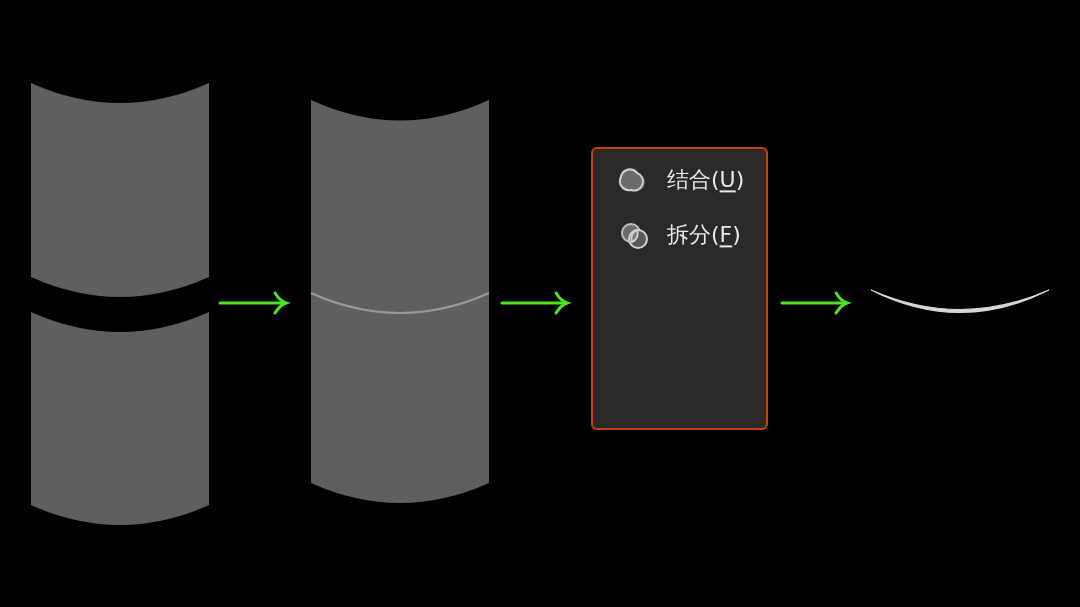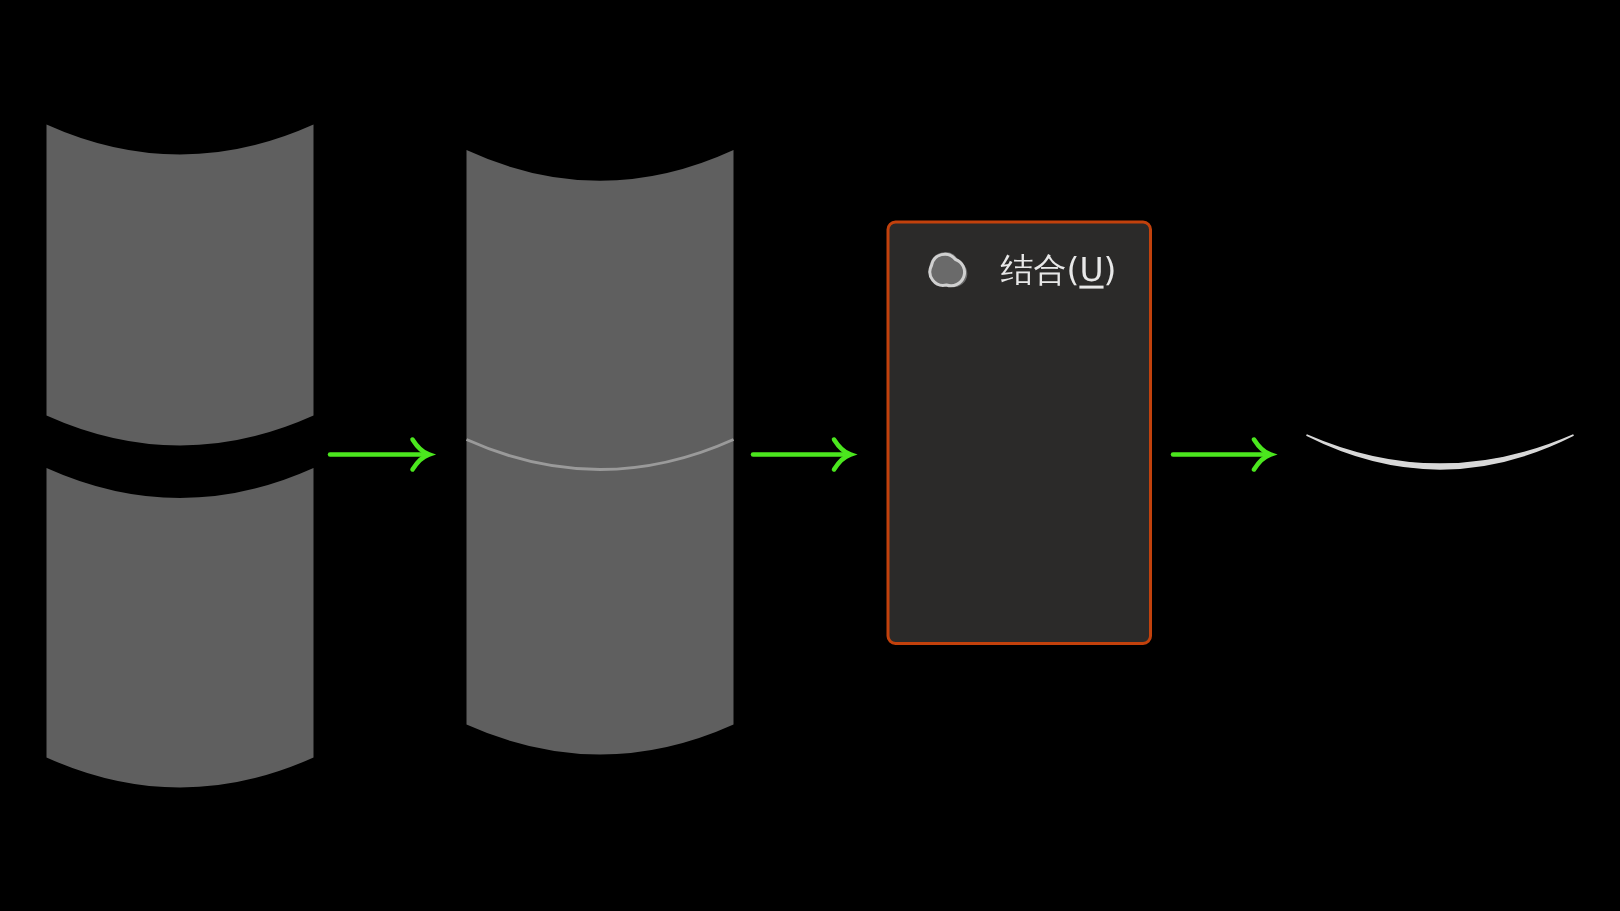--- a/index.html
+++ b/index.html
@@ -60,13 +60,21 @@
 </svg>
 
 <div class="menu">
   <div class="menu-item">
     <svg class="icon" viewBox="0 0 36 36">
       <path d="M13,5 a9,9 0 0 1 9,6 a9,9 0 1 1 -8,16 a9,9 0 0 1 -1,-22 Z" fill="#6a6a6a"></path>
       <path d="M4,14 a9,9 0 0 1 16,-4 a9,9 0 1 1 -6,17 A9,9 0 0 1 4,14 Z" fill="#6a6a6a" stroke="#d0d0d0" stroke-width="2"></path>
     </svg>
     <span class="label"><span>结合(</span><u>U</u><span>)</span></span>
   </div>
+  <div class="menu-item">
+    <svg class="icon" viewBox="0 0 36 36">
+      <circle cx="14" cy="15" r="9" fill="#6a6a6a" stroke="#c0c0c0" stroke-width="2"></circle>
+      <circle cx="21" cy="21" r="9" fill="#5a5a5a" stroke="#d0d0d0" stroke-width="2"></circle>
+      <path d="M20,12 a9,9 0 0 1 -5,12 a9,9 0 0 1 5,-12 Z" fill="#7a7a7a" stroke="#d0d0d0" stroke-width="2"></path>
+    </svg>
+    <span class="label"><span>拆分(</span><u>F</u><span>)</span></span>
+  </div>
 </div>
 
 </body></html>

